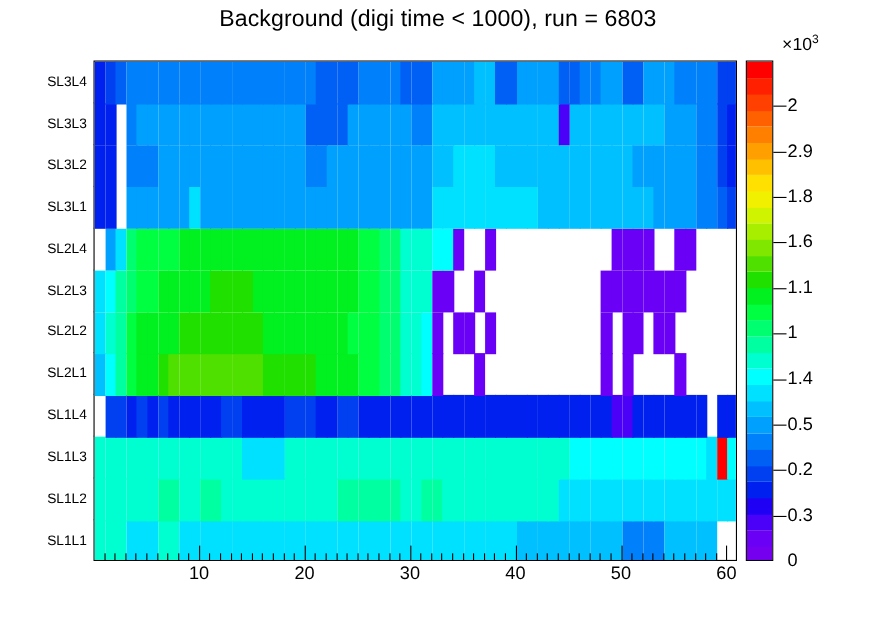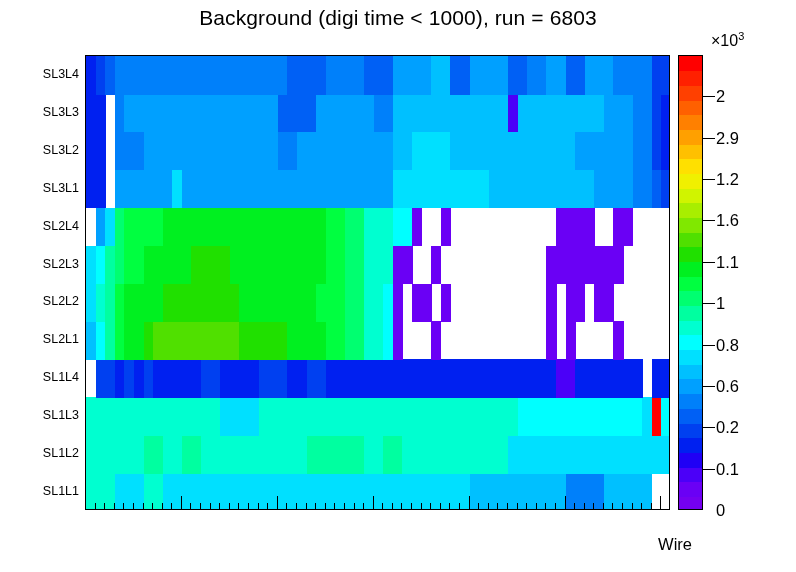--- a/index.html
+++ b/index.html
@@ -797,21 +797,28 @@
       <div class="xtick" style="left:498.69px;height:7px;"></div>
       <div class="xtick" style="left:508.28px;height:7px;"></div>
       <div class="xtick" style="left:517.87px;height:7px;"></div>
       <div class="xtick" style="left:527.46px;height:7px;"></div>
       <div class="xtick" style="left:537.05px;height:7px;"></div>
       <div class="xtick" style="left:546.64px;height:7px;"></div>
       <div class="xtick" style="left:556.23px;height:7px;"></div>
       <div class="xtick" style="left:565.82px;height:7px;"></div>
       <div class="xtick" style="left:575.41px;height:14px;"></div>
     </div>
-  <div id="x-axis-title">Wire</div>
+  <div id="xlabels">
+      <div class="xlabel" style="left:180.90px;">10</div>
+      <div class="xlabel" style="left:276.80px;">20</div>
+      <div class="xlabel" style="left:372.70px;">30</div>
+      <div class="xlabel" style="left:468.61px;">40</div>
+      <div class="xlabel" style="left:564.51px;">50</div>
+      <div class="xlabel" style="left:660.41px;">60</div>
+    </div>
 
   <div id="cb-exponent">×10<sup>3</sup></div>
   <div id="colorbar">
       <div class="cbband" style="top:440.32px;height:15.28px;background:#7500f0;"></div>
       <div class="cbband" style="top:425.65px;height:15.28px;background:#6a00f5;"></div>
       <div class="cbband" style="top:410.97px;height:15.28px;background:#4b00f8;"></div>
       <div class="cbband" style="top:396.29px;height:15.28px;background:#2000f5;"></div>
       <div class="cbband" style="top:381.61px;height:15.28px;background:#0020f0;"></div>
       <div class="cbband" style="top:366.94px;height:15.28px;background:#0040f0;"></div>
       <div class="cbband" style="top:352.26px;height:15.28px;background:#0060f5;"></div>
@@ -847,25 +854,25 @@
       <div class="cbtick" style="top:289.55px;"></div>
       <div class="cbtick" style="top:248.18px;"></div>
       <div class="cbtick" style="top:206.82px;"></div>
       <div class="cbtick" style="top:165.45px;"></div>
       <div class="cbtick" style="top:124.09px;"></div>
       <div class="cbtick" style="top:82.73px;"></div>
       <div class="cbtick" style="top:41.36px;"></div>
     </div>
   <div id="cblabels">
       <div class="cblabel" style="top:455.00px;">0</div>
-      <div class="cblabel" style="top:413.64px;">0.1</div>
+      <div class="cblabel" style="top:413.64px;">0.3</div>
       <div class="cblabel" style="top:372.27px;">0.2</div>
-      <div class="cblabel" style="top:330.91px;">0.6</div>
-      <div class="cblabel" style="top:289.55px;">0.8</div>
+      <div class="cblabel" style="top:330.91px;">0.5</div>
+      <div class="cblabel" style="top:289.55px;">1.4</div>
       <div class="cblabel" style="top:248.18px;">1</div>
       <div class="cblabel" style="top:206.82px;">1.1</div>
       <div class="cblabel" style="top:165.45px;">1.6</div>
-      <div class="cblabel" style="top:124.09px;">1.2</div>
+      <div class="cblabel" style="top:124.09px;">1.8</div>
       <div class="cblabel" style="top:82.73px;">2.9</div>
       <div class="cblabel" style="top:41.36px;">2</div>
     </div>
 
 </div>
 
 </body></html>

